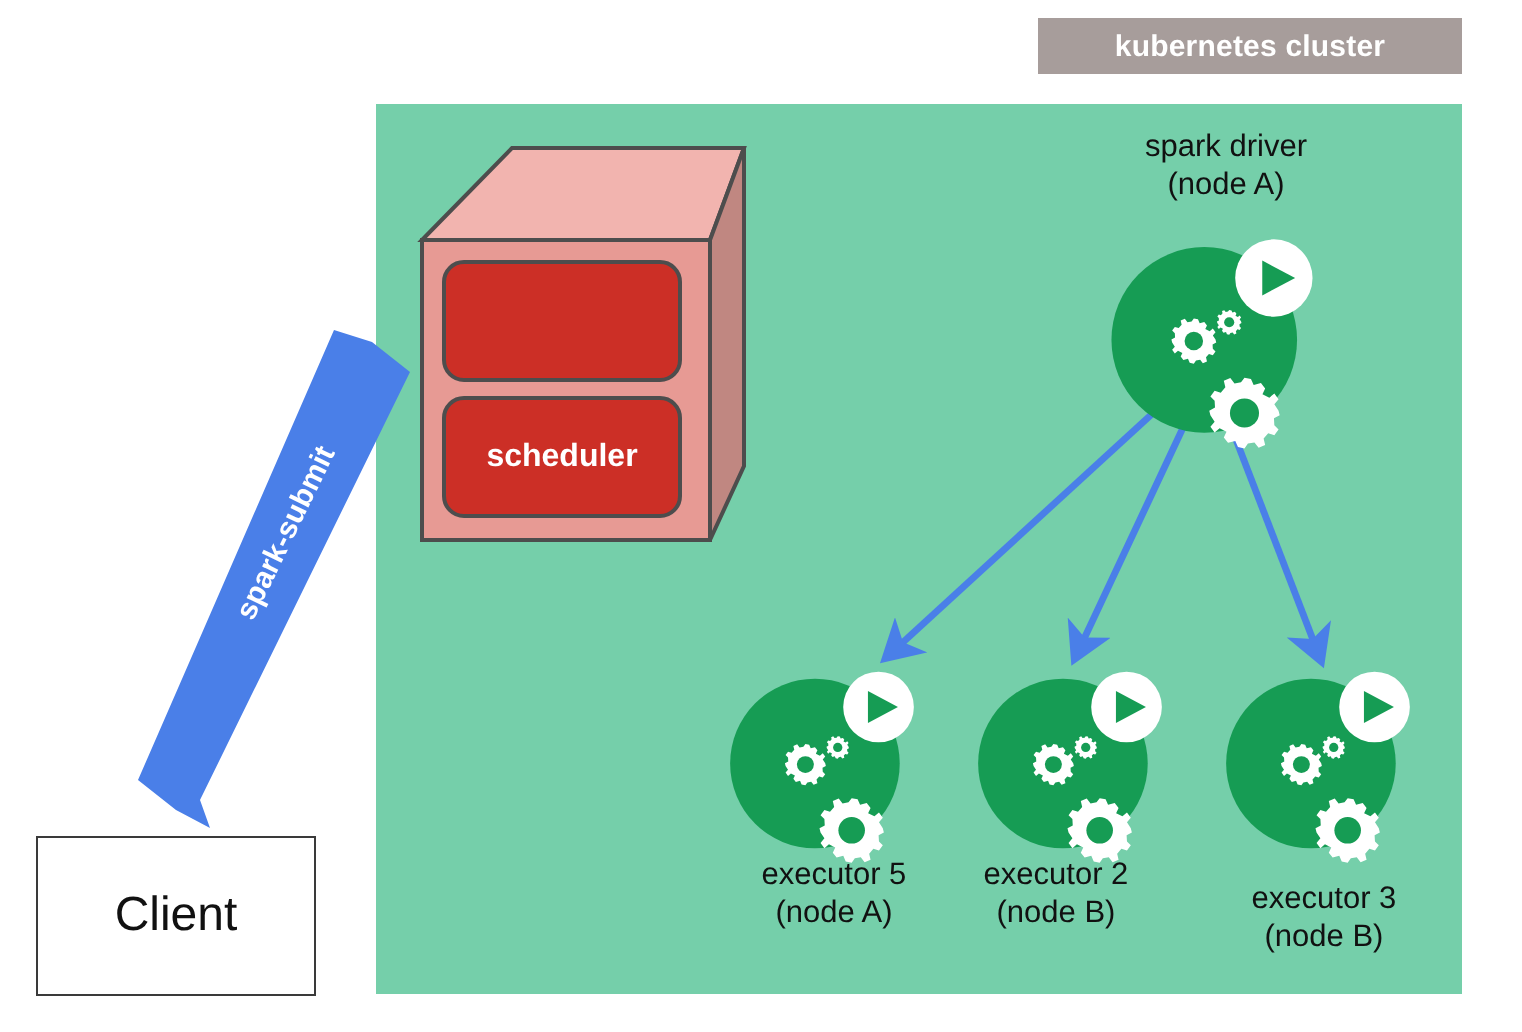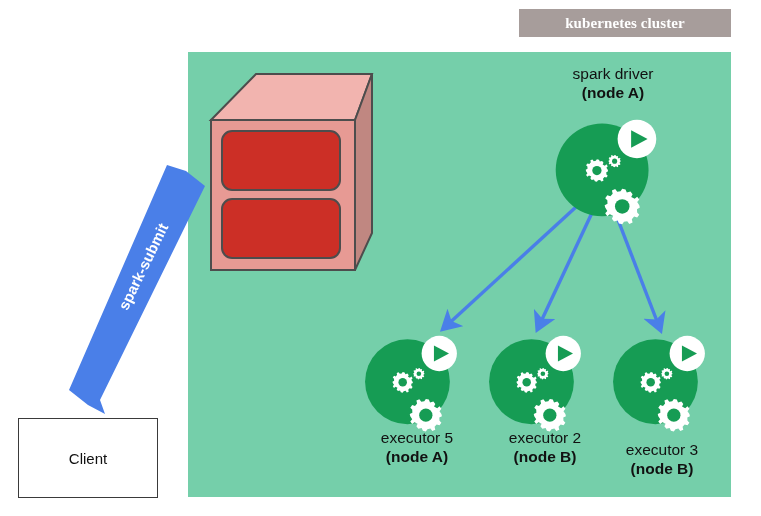--- a/index.html
+++ b/index.html
@@ -13,44 +13,44 @@
   .cluster-panel{
     position:absolute;left:188px;top:52px;width:543px;height:445px;
     background:#75CFAA;
   }
 
   
   .cluster-banner{
     position:absolute;left:519px;top:9px;width:212px;height:28px;
     background:#A79D9B;
     display:flex;align-items:center;justify-content:center;
-    color:#ffffff;font-weight:bold;font-size:15px;letter-spacing:.1px;font-family:Liberation Serif, serif;
+    color:#ffffff;font-weight:bold;font-size:15px;letter-spacing:.1px;
   }
 
   
   .client-box{
     position:absolute;left:18px;top:418px;width:138px;height:78px;
     background:#ffffff;border:1px solid #3a3a3a;
     display:flex;align-items:center;justify-content:center;
-    font-size:15px;color:#111;
+    font-size:24px;color:#111;
   }
 
   
   .svg-layer{position:absolute;left:0;top:0;width:761px;height:516px;overflow:visible;}
 
   
   .node-label{
     position:absolute;text-align:center;font-size:15.5px;color:#111;
     line-height:19px;white-space:nowrap;
   }
-  .node-label .l2{display:block;font-weight:bold;}
+  .node-label .l2{display:block;}
 
   .lbl-driver{left:533px;top:64px;width:160px;text-align:center;}
   .lbl-ex1{left:352px;top:428px;width:130px;}
-  .lbl-ex2{left:480px;top:428px;width:130px;text-align:center;}
+  .lbl-ex2{left:463px;top:428px;width:130px;text-align:center;}
   .lbl-ex3{left:597px;top:428px;width:130px;margin-top:12px;}
 
   
   .submit-text{
     position:absolute;left:78px;top:258px;width:130px;
     color:#ffffff;font-weight:bold;font-size:15px;
     transform:rotate(-64deg);transform-origin:center center;
     text-align:center;white-space:nowrap;
   }
 
@@ -155,20 +155,21 @@
       <use href="#node-glyph" x="358" y="327" width="106" height="106"></use>
     </g>
     <g>
       <use href="#node-glyph" x="482" y="327" width="106" height="106"></use>
     </g>
     <g>
       <use href="#node-glyph" x="606" y="327" width="106" height="106"></use>
     </g>
   </svg>
 
+  <div class="cube-label lbl-scheduler">scheduler</div>
 
   <div class="submit-text">spark-submit</div>
 
   <div class="node-label lbl-driver">
     <span>spark driver</span>
     <span class="l2">(node A)</span>
   </div>
 
   <div class="node-label lbl-ex1">
     <span>executor 5</span>

